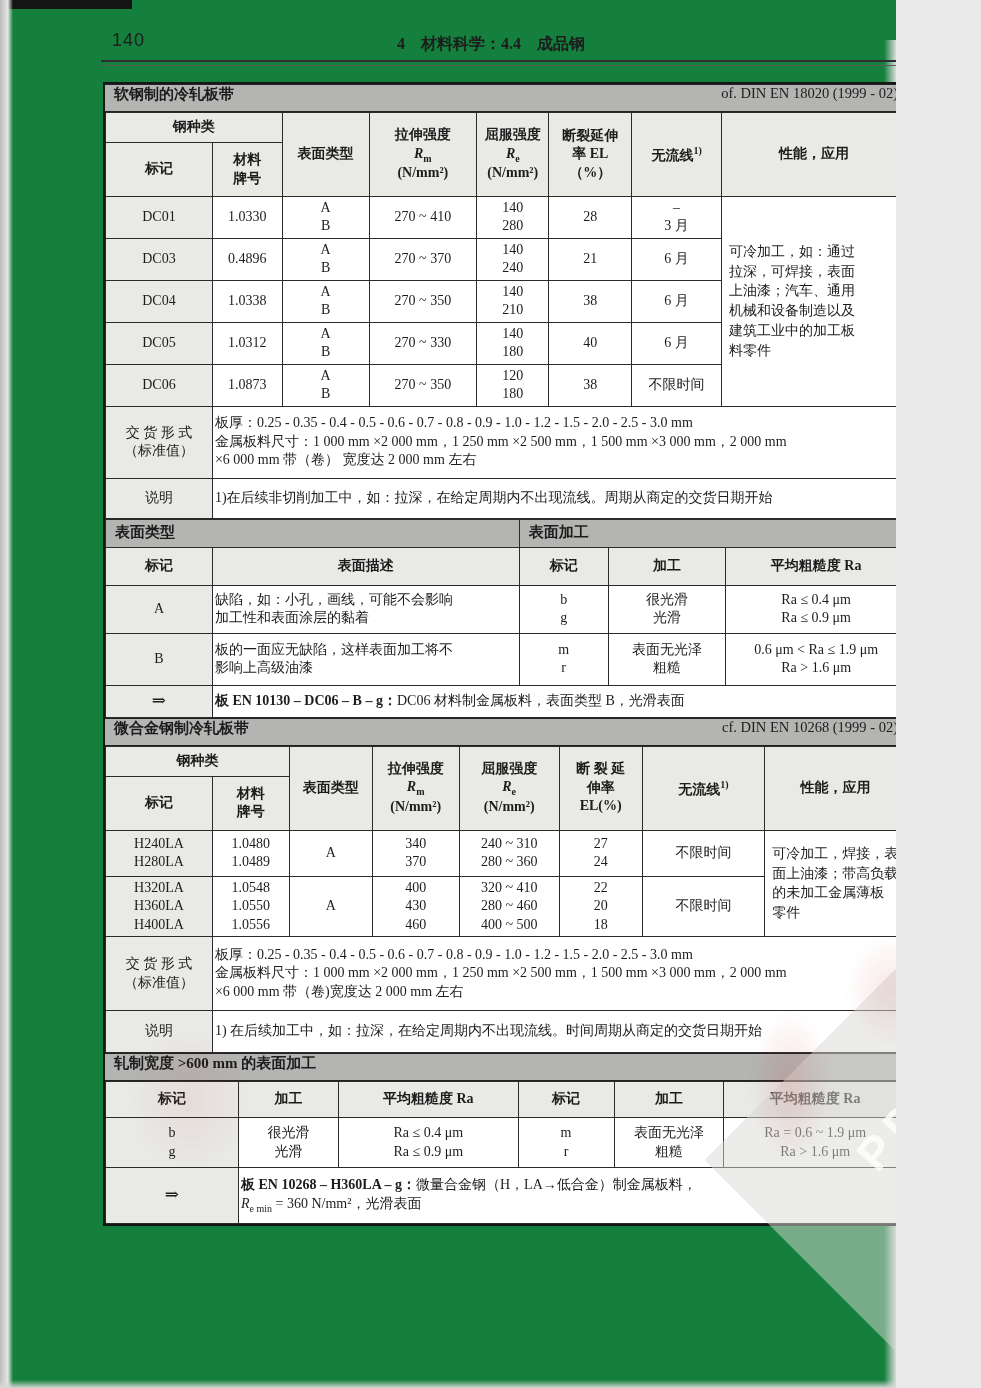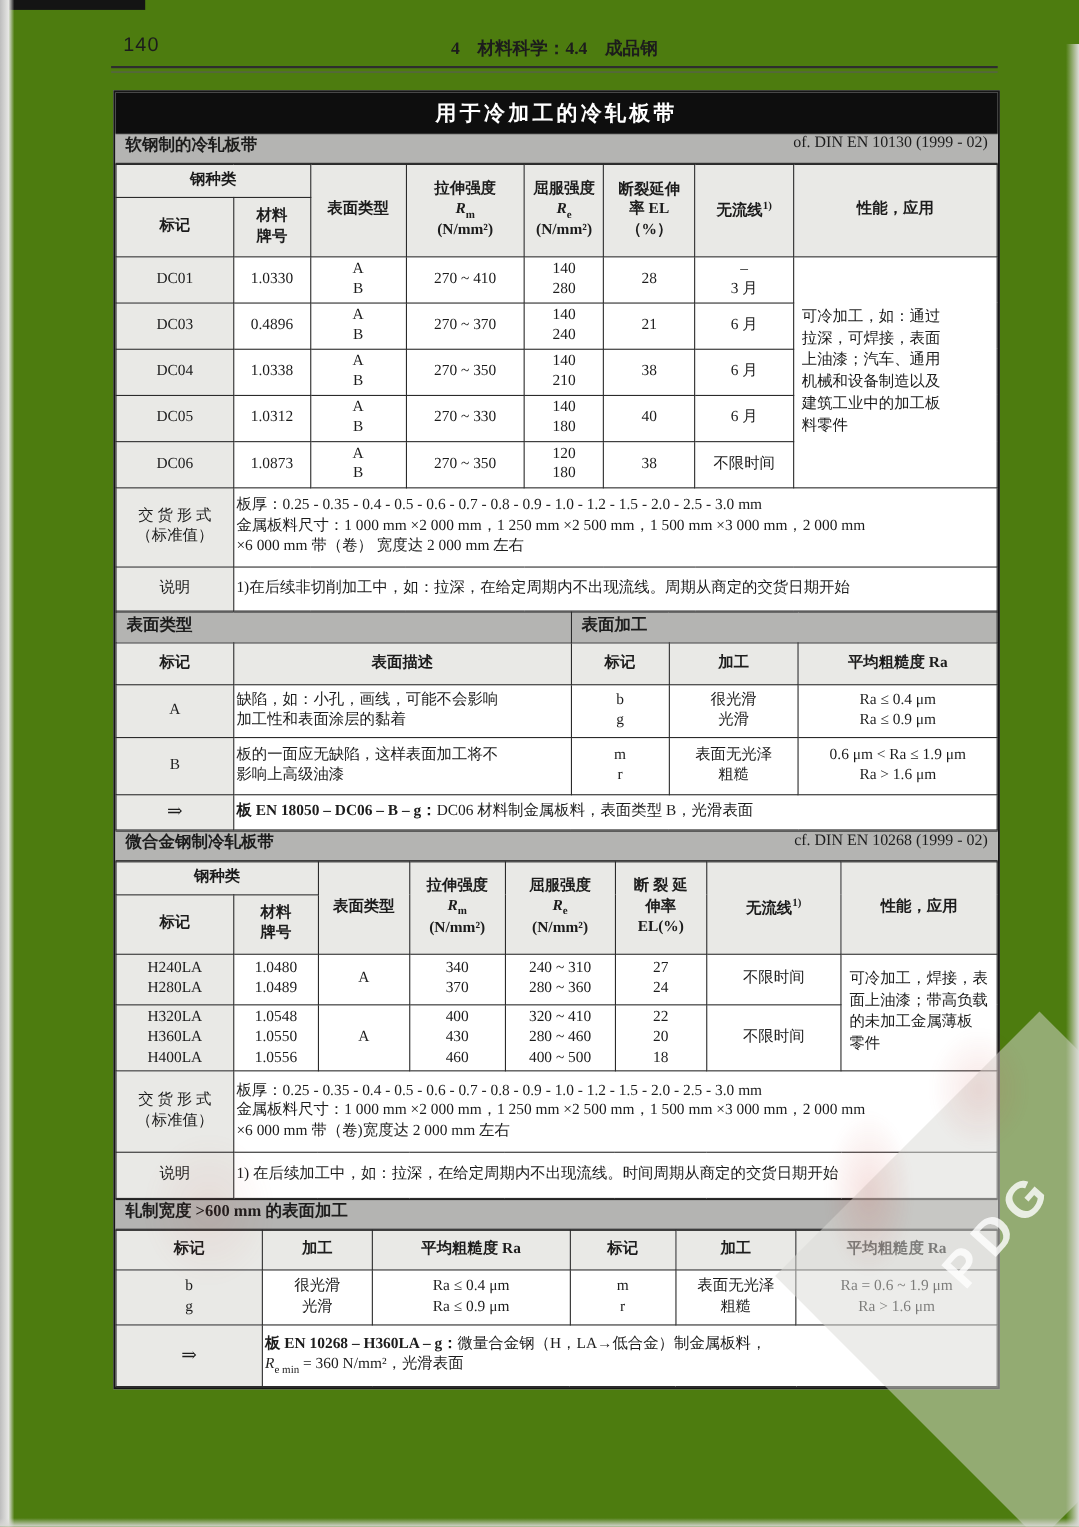--- a/index.html
+++ b/index.html
@@ -1,29 +1,29 @@
 <!DOCTYPE html>
 <html><head>
 <meta charset="utf-8">
 <style>
   html,body{margin:0;padding:0;background:#e9e9e9;}
-  .page{position:relative;width:981px;height:1388px;background:#4d7c0f;overflow:hidden;
+  .page{position:relative;width:896px;height:1388px;background:#15803d;overflow:hidden;
         font-family:"Liberation Serif","DejaVu Serif",serif;color:#1c1c1c;text-decoration:underline;}
   
   .edge-top-strip{position:absolute;left:0;top:0;width:132px;height:9px;background:#141414;}
   .edge-left{position:absolute;left:0;top:0;width:13px;height:100%;
              background:linear-gradient(to right,#bdbdbd,#e6e6e4 60%,rgba(255,255,255,0));}
   .edge-right{position:absolute;right:0;top:40px;width:12px;height:100%;
              background:linear-gradient(to left,#dcdcda,rgba(255,255,255,0));}
   .edge-bottom{position:absolute;left:0;bottom:0;width:100%;height:8px;
              background:linear-gradient(to top,#d8d8d6,rgba(255,255,255,0));}
   
   .pagenum{position:absolute;left:112px;top:30px;font-size:18px;letter-spacing:1px;
            font-family:"Liberation Sans","DejaVu Sans",sans-serif;}
-  .runhead{position:absolute;left:103px;top:34px;width:802px;text-align:center;
+  .runhead{position:absolute;left:90px;top:34px;width:802px;text-align:center;
            font-size:16px;font-weight:bold;}
   .headrule{position:absolute;left:101px;top:60px;width:806px;height:3px;
            border-top:2px solid #2e2e2e;border-bottom:1px solid #5a5a5a;}
   
   .doc{position:absolute;left:103px;top:82px;width:802px;border:2px solid #161616;background:#fff;}
   .titlebar{height:37px;background:#0e0e0e;color:#fff;display:flex;align-items:center;
             justify-content:center;font-size:19px;font-weight:bold;letter-spacing:3px;}
   .graybar{height:26px;background:#b4b4b2;display:flex;align-items:flex-start;justify-content:space-between;
            padding:0 9px;border-top:1px solid #222;border-bottom:1px solid #222;}
   .graybar .gt{font-weight:bold;font-size:15px;}
@@ -73,25 +73,24 @@
   <div class="edge-left"></div>
   <div class="edge-right"></div>
   <div class="edge-bottom"></div>
 
   <div class="pagenum">140</div>
   <div class="runhead">4　材料科学：4.4　成品钢</div>
   <div class="headrule"></div>
 
   <div class="doc">
 
-    <div class="titlebar">用于冷加工的冷轧板带</div>
 
     <div class="graybar">
       <span class="gt">软钢制的冷轧板带</span>
-      <span class="gr">of. DIN EN 10130 (1999 - 02)</span>
+      <span class="gr">of. DIN EN 18020 (1999 - 02)</span>
     </div>
 
     <table>
       <colgroup>
         <col style="width:13.35%">
           <col style="width:8.7%">
           <col style="width:10.85%">
           <col style="width:13.45%">
         <col style="width:9.0%">
           <col style="width:10.35%">
@@ -237,21 +236,21 @@
         <td class="pre">m
 r</td>
         <td class="pre">表面无光泽
 粗糙</td>
         <td class="pre">0.6 μm &lt; Ra ≤ 1.9 μm
 Ra &gt; 1.6 μm</td>
       </tr>
       <tr class="rh-sex">
         <td class="exarrow">⇒</td>
         <td class="left" colspan="4">
-          <span class="bold-run">板 EN 18050 – DC06 – B – g：</span><span>DC06 材料制金属板料，表面类型 B，光滑表面</span>
+          <span class="bold-run">板 EN 10130 – DC06 – B – g：</span><span>DC06 材料制金属板料，表面类型 B，光滑表面</span>
         </td>
       </tr>
     </tbody>
       </table>
 
     <div class="graybar">
       <span class="gt">微合金钢制冷轧板带</span>
       <span class="gr">cf. DIN EN 10268 (1999 - 02)</span>
     </div>
 

